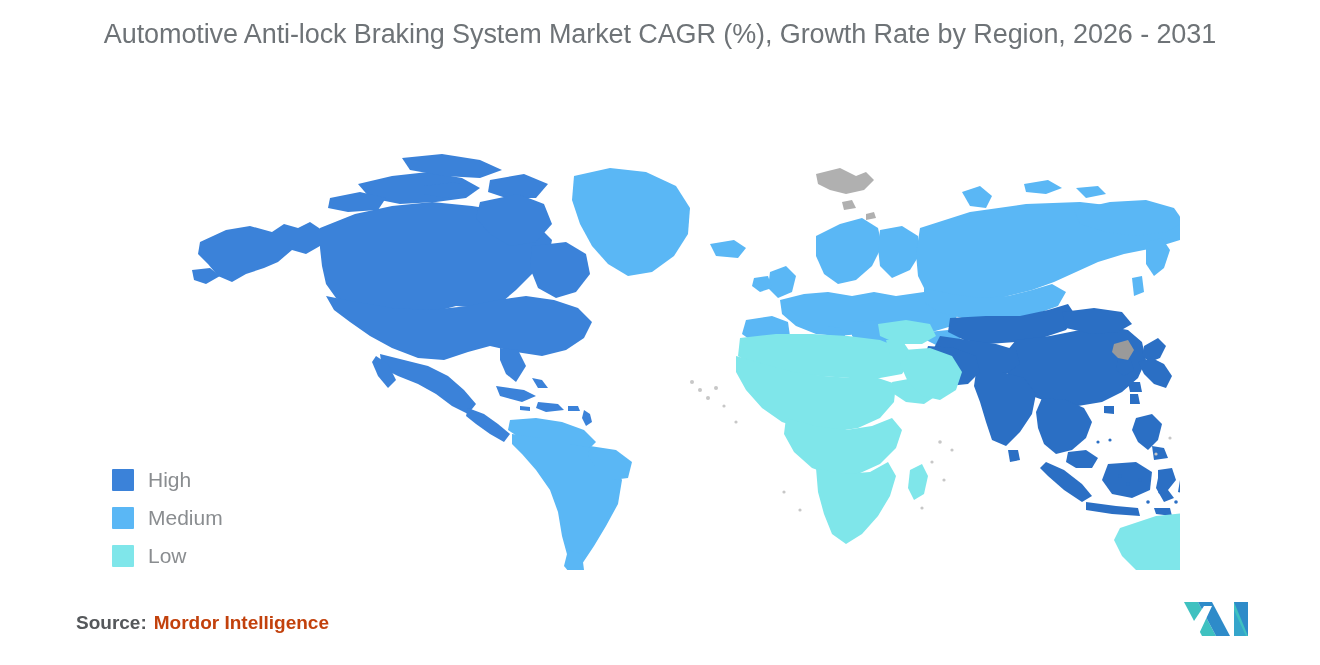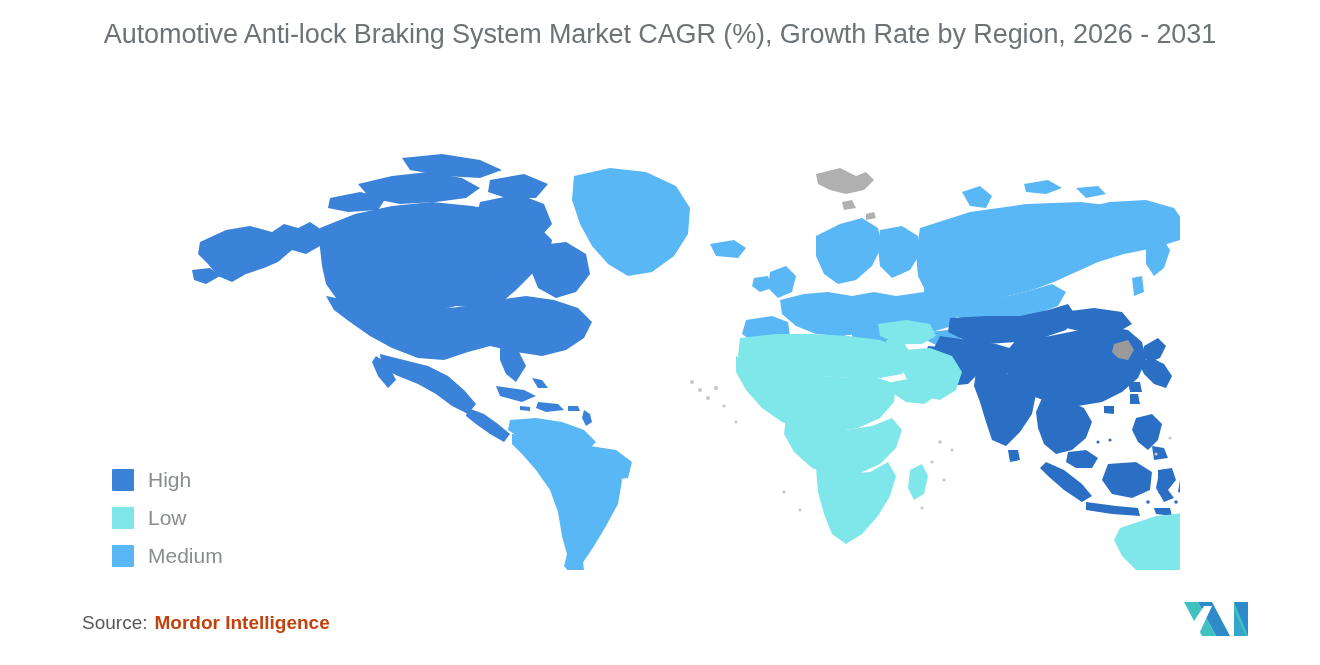--- a/index.html
+++ b/index.html
@@ -75,23 +75,22 @@
   
   .source {
     position: absolute;
     left: 76px;
     top: 612px;
     font-size: 19px;
     color: #77797c;
     white-space: nowrap;
   }
   .source-label {
-    font-weight: 400;
+    font-weight: 700;
     color: #55585b;
-    margin-left: 6px;
   }
   .source-value {
     font-weight: 700;
     color: #c2410c;
     margin-left: 7px;
   }
   
   .logo {
     position: absolute;
     left: 1182px;
@@ -272,26 +271,26 @@
       </g>
     </svg>
   </div>
 
   <div class="legend">
     <div class="legend-row">
       <span class="legend-swatch" style="background:#3b82d9"></span>
       <span class="legend-label">High</span>
     </div>
     <div class="legend-row">
+      <span class="legend-swatch" style="background:#5ab7f5"></span>
+      <span class="legend-label">Medium</span>
+    </div>
+    <div class="legend-row">
       <span class="legend-swatch" style="background:#7fe6ea"></span>
       <span class="legend-label">Low</span>
-    </div>
-    <div class="legend-row">
-      <span class="legend-swatch" style="background:#5ab7f5"></span>
-      <span class="legend-label">Medium</span>
     </div>
   </div>
 
   <div class="source">
     <span class="source-label">Source:</span><span class="source-value">Mordor Intelligence</span>
   </div>
 
   <div class="logo">
     <svg width="80" height="42" viewBox="0 0 80 42" xmlns="http://www.w3.org/2000/svg">
 

